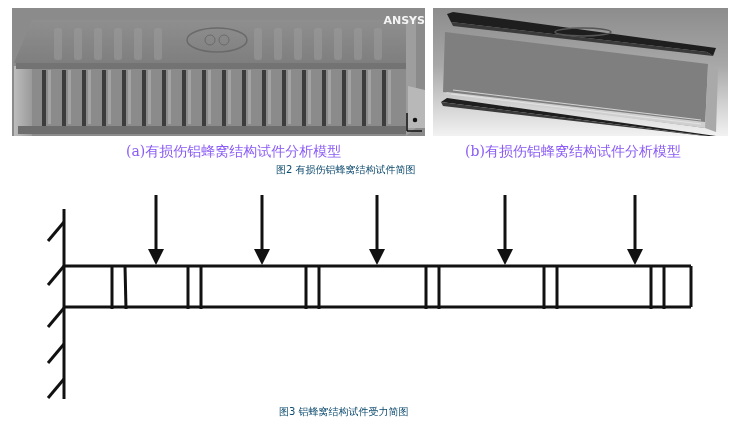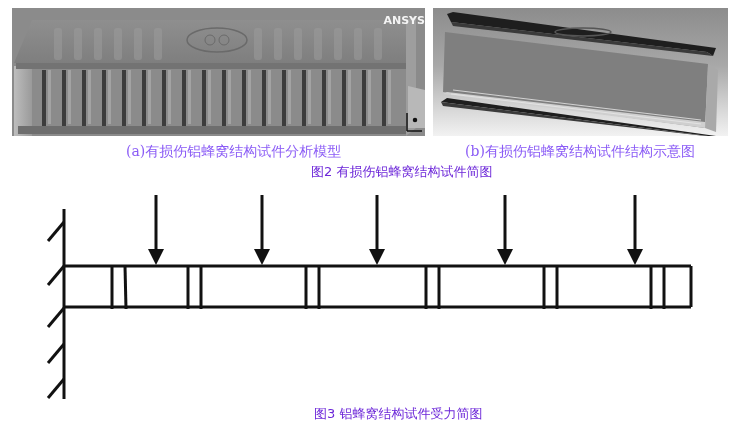--- a/index.html
+++ b/index.html
@@ -3,21 +3,21 @@
 <meta charset="utf-8">
 <style>
   html, body { margin:0; padding:0; background:#ffffff; }
   body { width:740px; height:431px; position:relative; overflow:hidden;
          font-family:"DejaVu Serif","Liberation Serif",serif; color:#333; }
   .panel { position:absolute; }
   #panel-a { left:12px; top:8px; width:413px; height:128px; background:#a21caf; overflow:hidden; }
   #panel-b { left:433px; top:8px; width:295px; height:128px;
              background:linear-gradient(180deg,#8c8c8c 0%,#a8a8a8 45%,#d8d8d8 80%,#f2f2f2 100%); overflow:hidden; }
   .caption { position:absolute; font-size:14px; color:#8b5cf6; white-space:nowrap; }
-  .figtitle { position:absolute; font-family:"DejaVu Sans","Liberation Sans",sans-serif; font-size:13px; color:#6d28d9; white-space:nowrap;margin-left:35px; }
+  .figtitle { position:absolute; font-family:"DejaVu Sans","Liberation Sans",sans-serif; font-size:10px; color:#0c4a6e; white-space:nowrap; }
   .ansys { position:absolute; right:0px; top:6px; font-family:"DejaVu Sans",sans-serif; font-weight:bold; font-size:11px; color:#f4f4f4; }
   svg { position:absolute; left:0; top:0; }
 </style>
 </head>
 <body>
 
 <div class="panel" id="panel-a">
   <svg width="413" height="128">
     <defs>
       <linearGradient id="topface" x1="0" y1="0" x2="0" y2="1">
@@ -117,21 +117,21 @@
     <g stroke="#e8e8e8" stroke-width="1" opacity="0.8">
       <line x1="20" y1="82" x2="268" y2="112"></line>
         <line x1="18" y1="86" x2="268" y2="116"></line>
     </g>
     <polygon points="8,94 14,90 283,128 275,128" fill="#1e1e1e"></polygon>
     <polygon points="8,94 275,128 272,128 10,98" fill="#3a3a3a"></polygon>
   </svg>
 </div>
 
 <div class="caption" style="left:126px; top:143px;">(a)有损伤铝蜂窝结构试件分析模型</div>
-<div class="caption" style="left:465px; top:143px;">(b)有损伤铝蜂窝结构试件结构示意图</div>
+<div class="caption" style="left:465px; top:143px;">(b)有损伤铝蜂窝结构试件分析模型</div>
 <div class="figtitle" style="left:276px; top:163px;">图2   有损伤铝蜂窝结构试件简图</div>
 
 <svg width="740" height="431" style="top:0; left:0;">
   <g stroke="#111" stroke-width="3" stroke-linecap="butt" fill="none">
     <line x1="64" y1="209" x2="64" y2="399"></line>
     <g>
       <line x1="64" y1="222" x2="48" y2="241"></line>
       <line x1="64" y1="266" x2="48" y2="285"></line>
       <line x1="64" y1="308" x2="48" y2="327"></line>
       <line x1="64" y1="344" x2="48" y2="363"></line>

